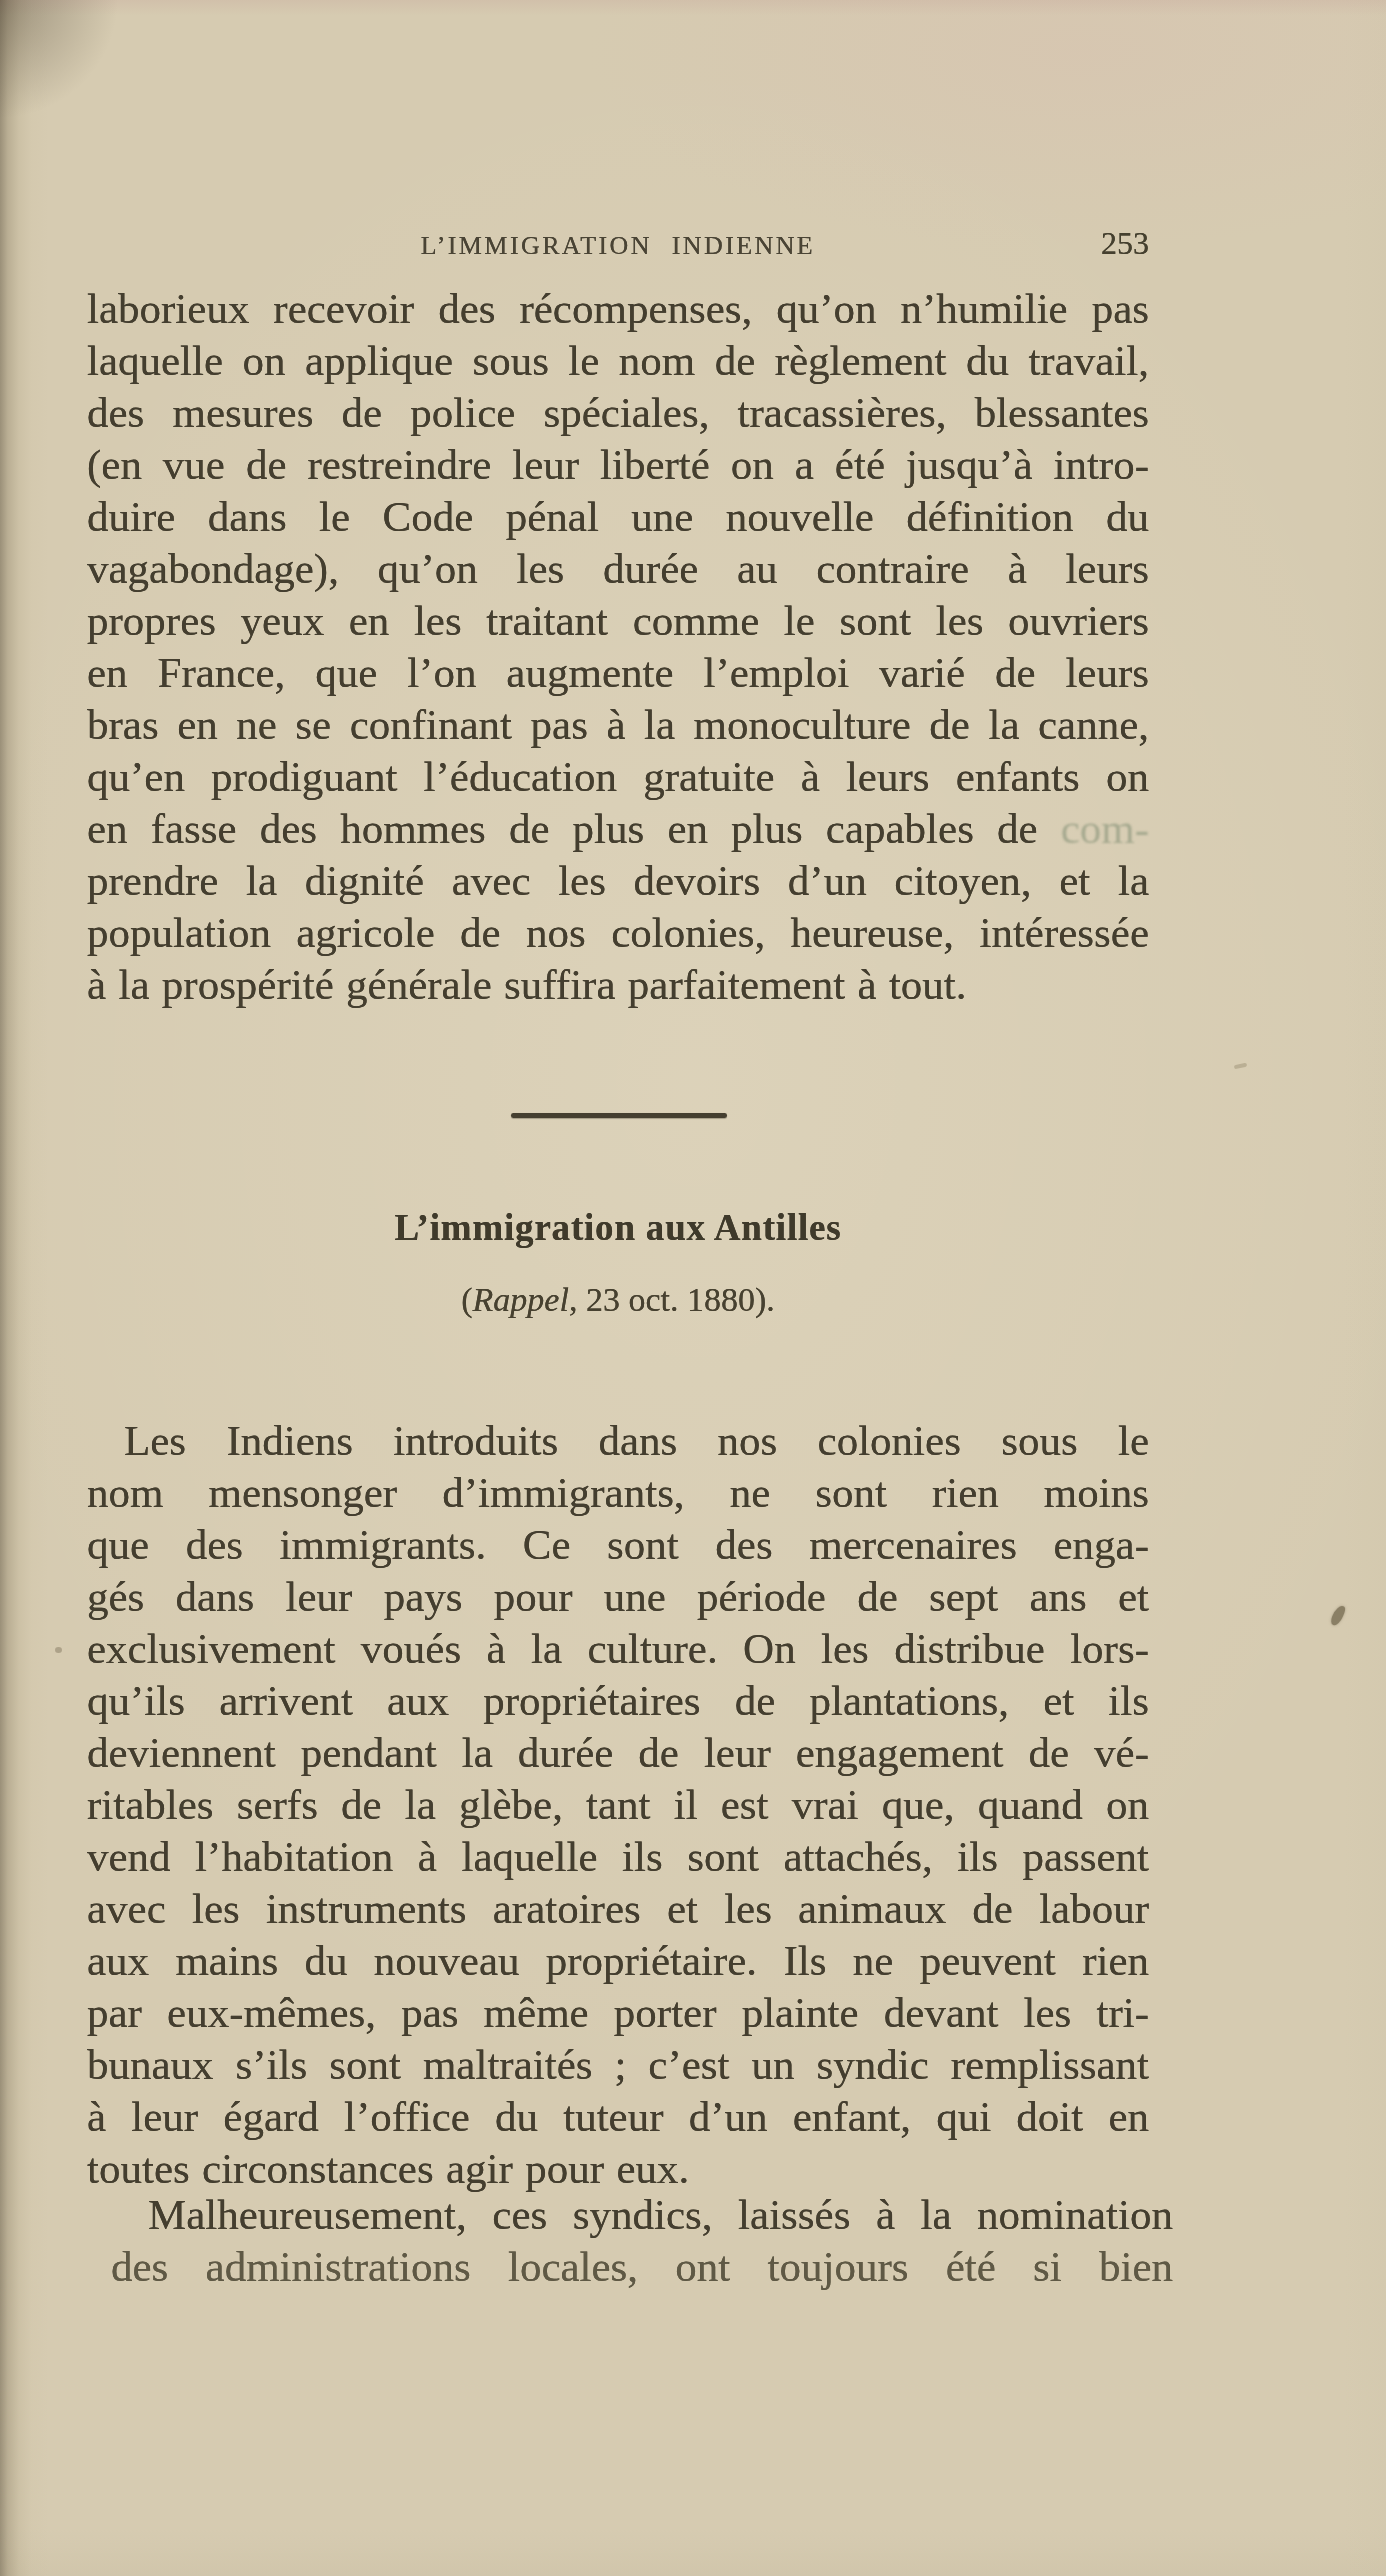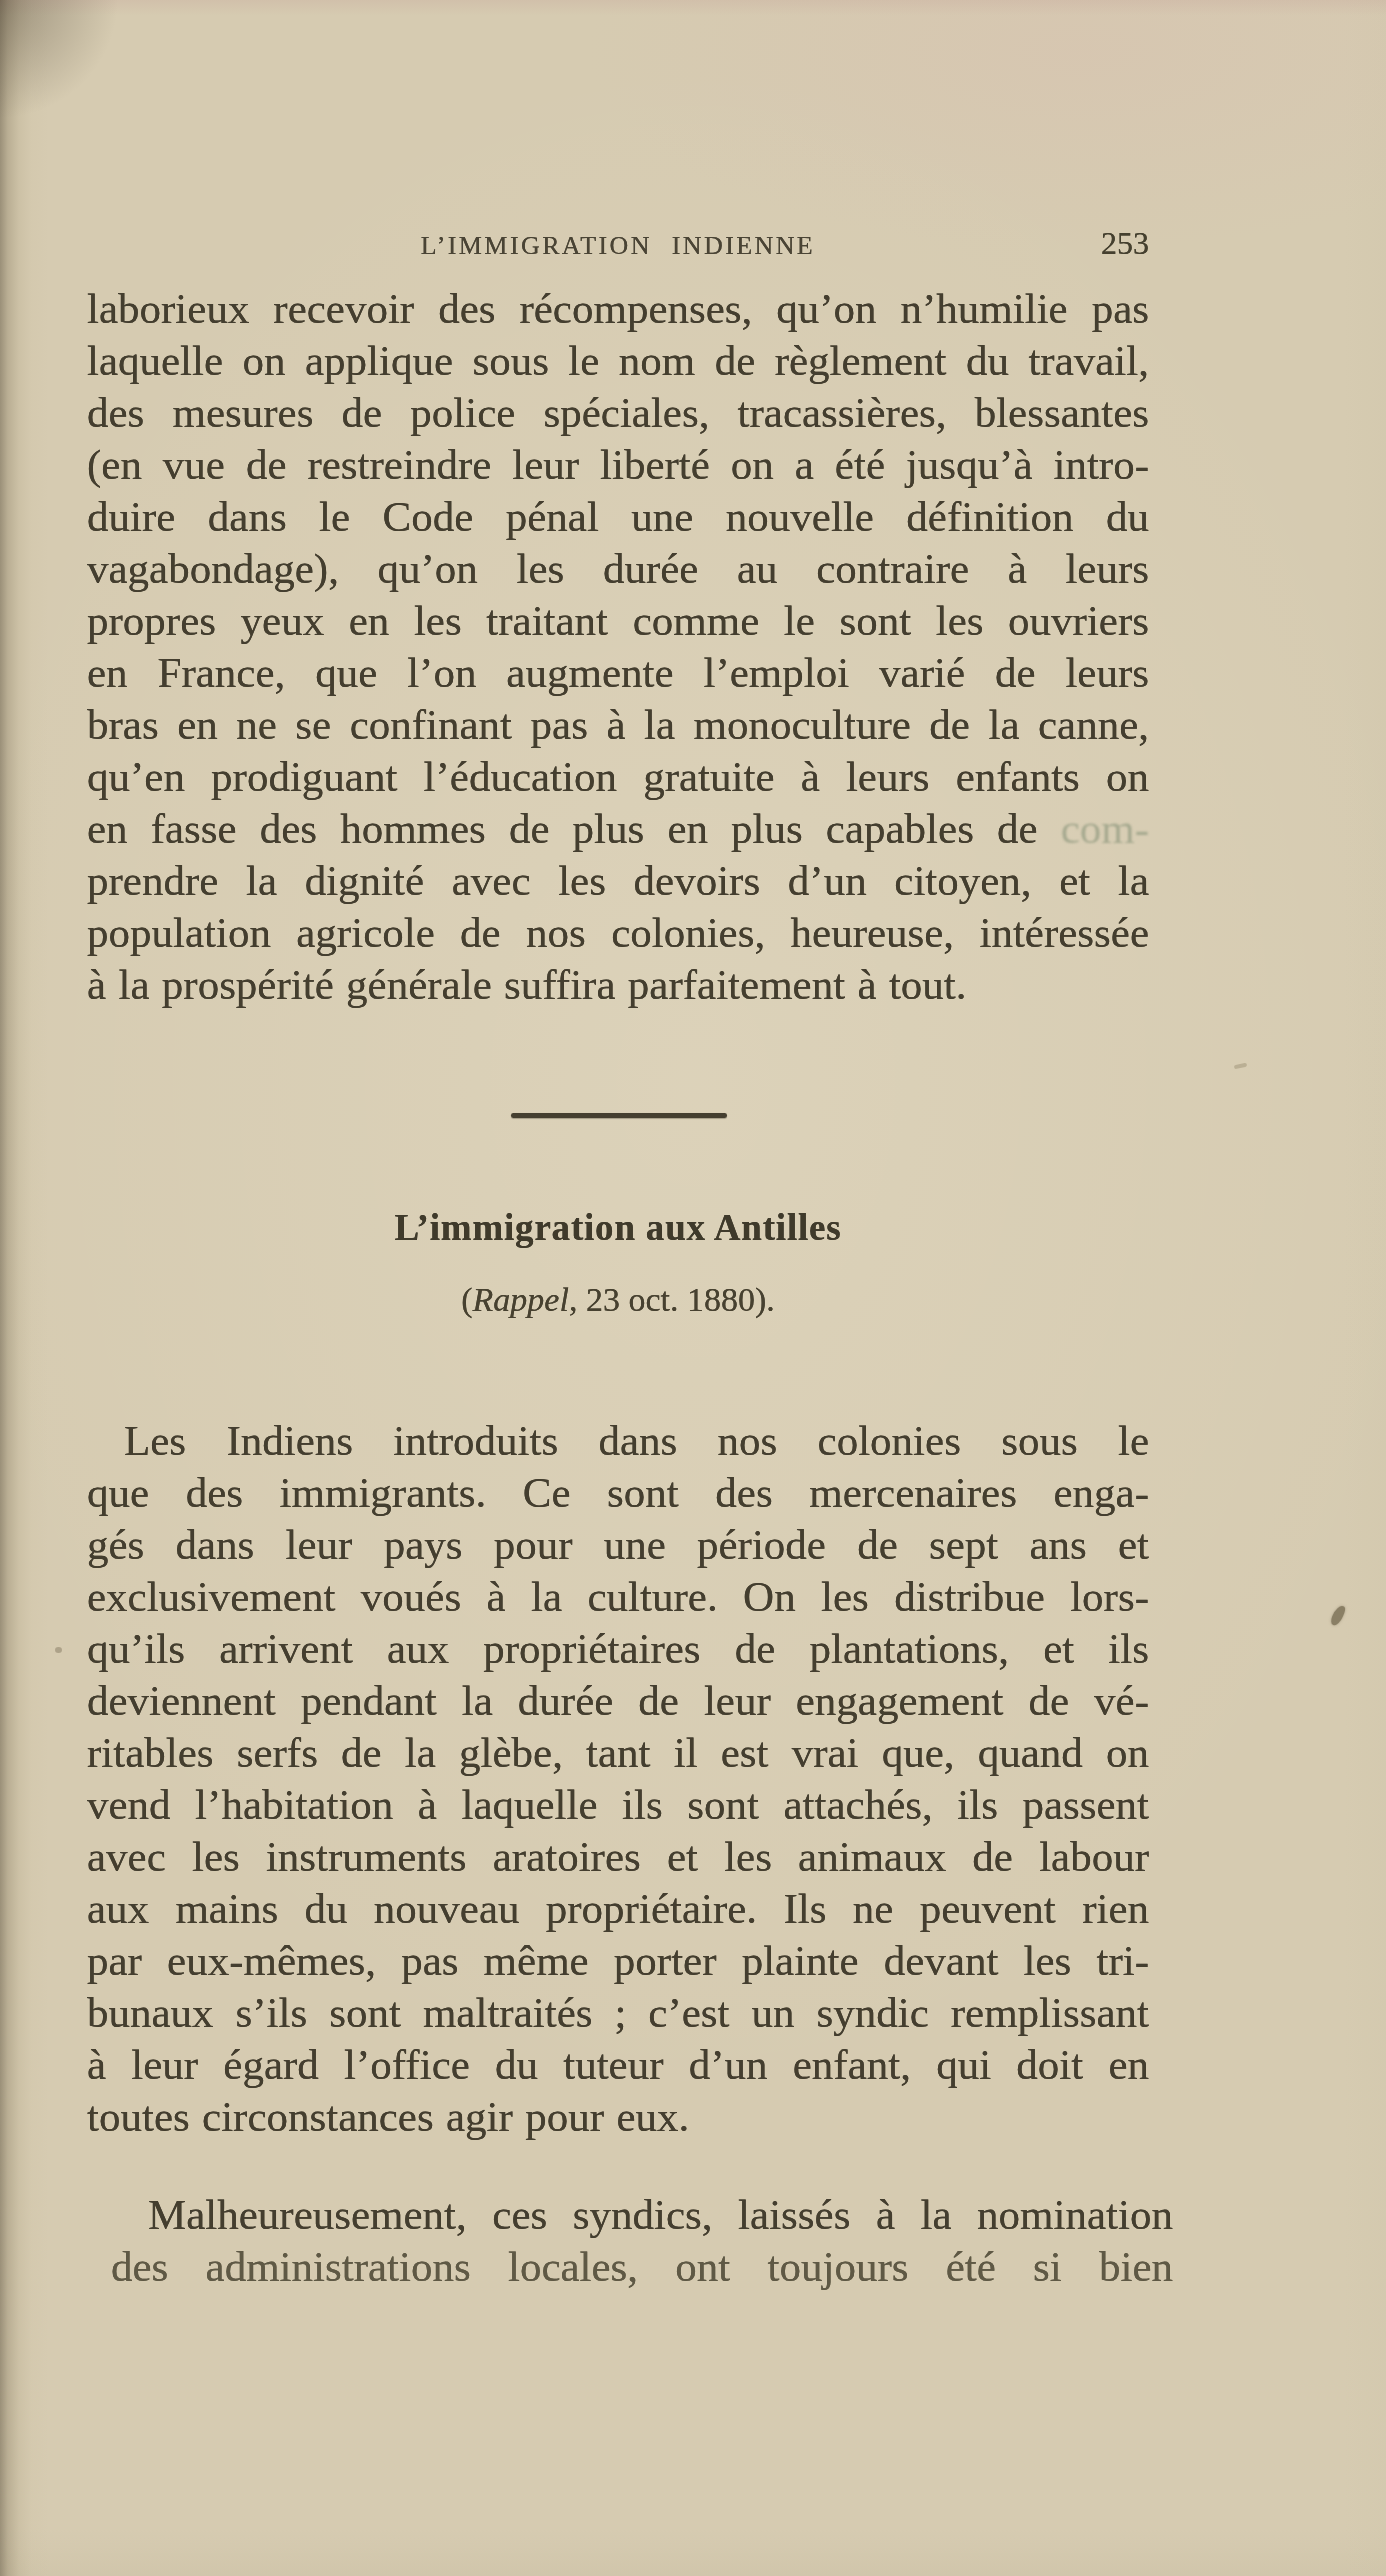--- a/index.html
+++ b/index.html
@@ -104,20 +104,21 @@
     </section>
 
   <div class="divider"></div>
 
   <h2 class="section-heading">L’immigration aux Antilles</h2>
 
   <p class="section-source"><span>(</span><span class="journal">Rappel</span><span>, 23 oct. 1880).</span></p>
 
   <section class="para" id="para-2">
       <div class="pline indent">Les Indiens introduits dans nos colonies sous le</div>
+      <div class="pline">nom mensonger d’immigrants, ne sont rien moins</div>
       <div class="pline">que des immigrants. Ce sont des mercenaires enga-</div>
       <div class="pline">gés dans leur pays pour une période de sept ans et</div>
       <div class="pline">exclusivement voués à la culture. On les distribue lors-</div>
       <div class="pline">qu’ils arrivent aux propriétaires de plantations, et ils</div>
       <div class="pline">deviennent pendant la durée de leur engagement de vé-</div>
       <div class="pline">ritables serfs de la glèbe, tant il est vrai que, quand on</div>
       <div class="pline">vend l’habitation à laquelle ils sont attachés, ils passent</div>
       <div class="pline">avec les instruments aratoires et les animaux de labour</div>
       <div class="pline">aux mains du nouveau propriétaire. Ils ne peuvent rien</div>
       <div class="pline">par eux-mêmes, pas même porter plainte devant les tri-</div>

